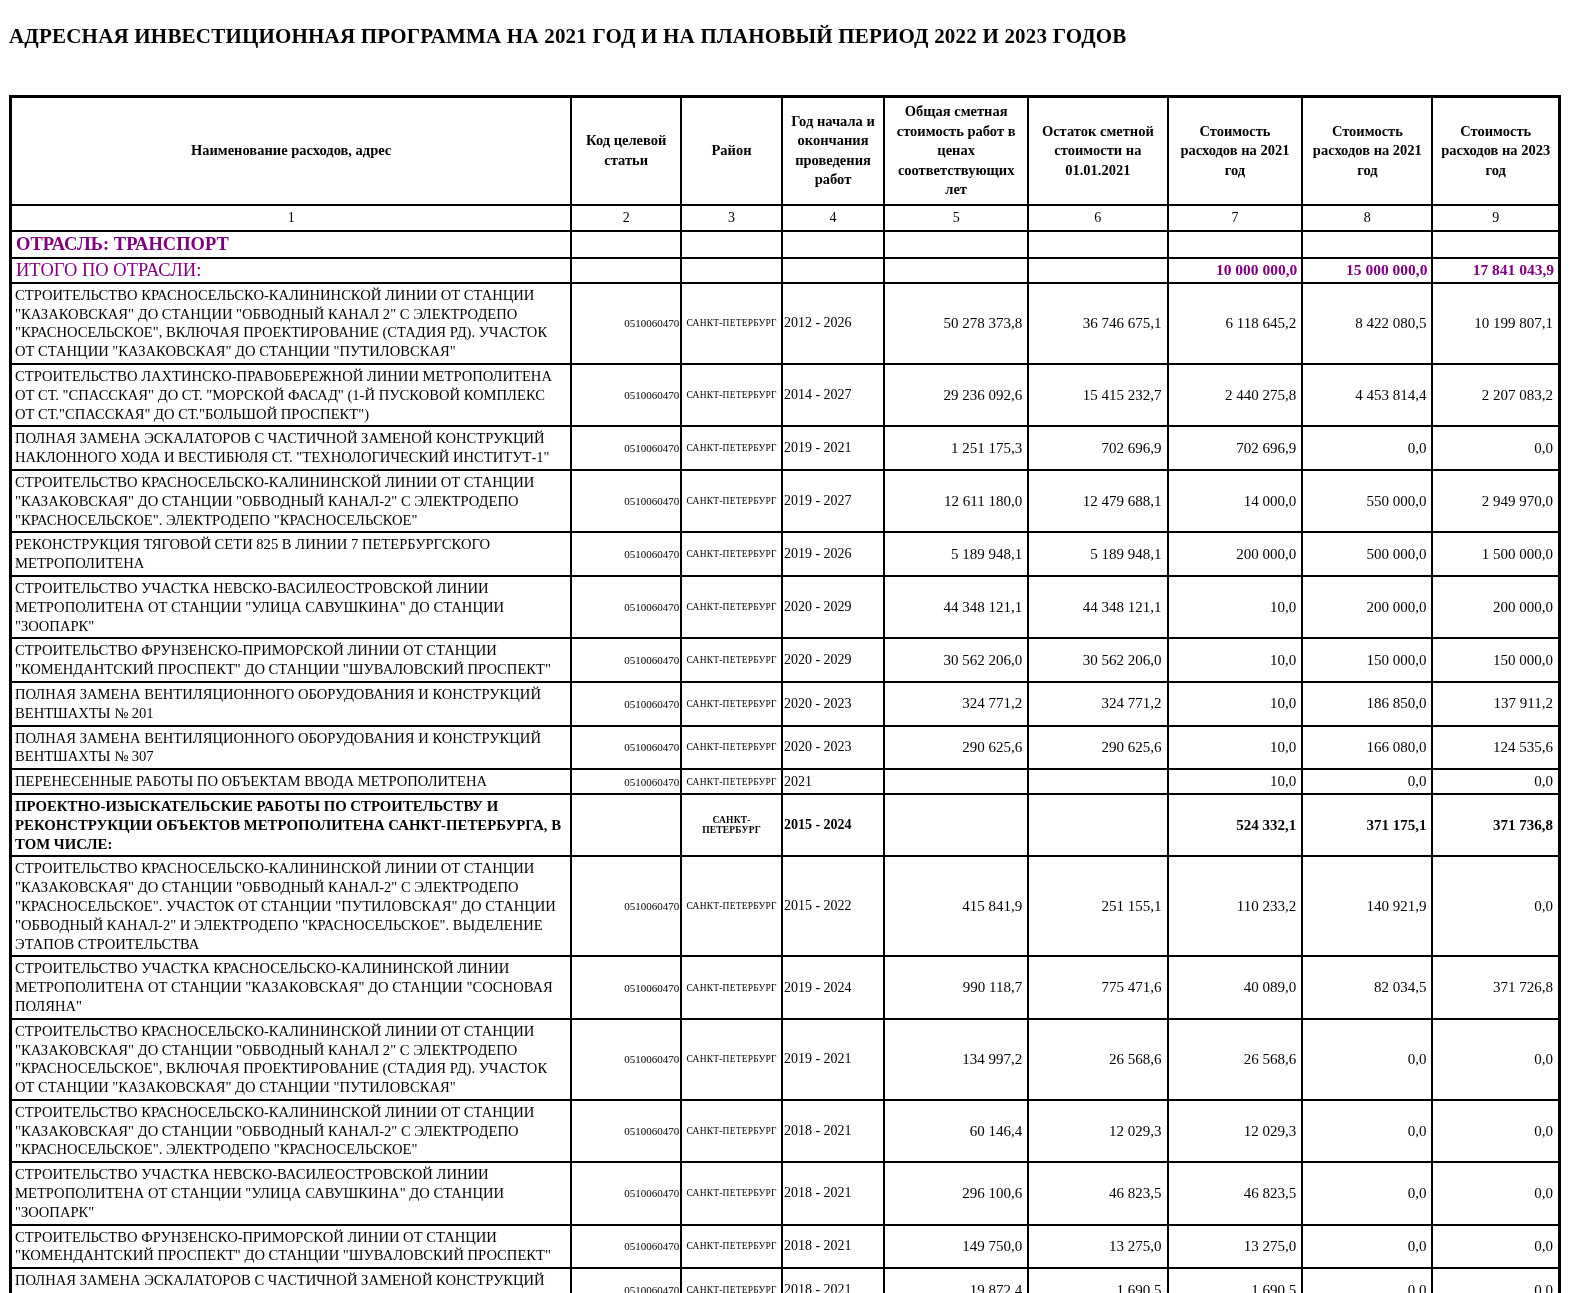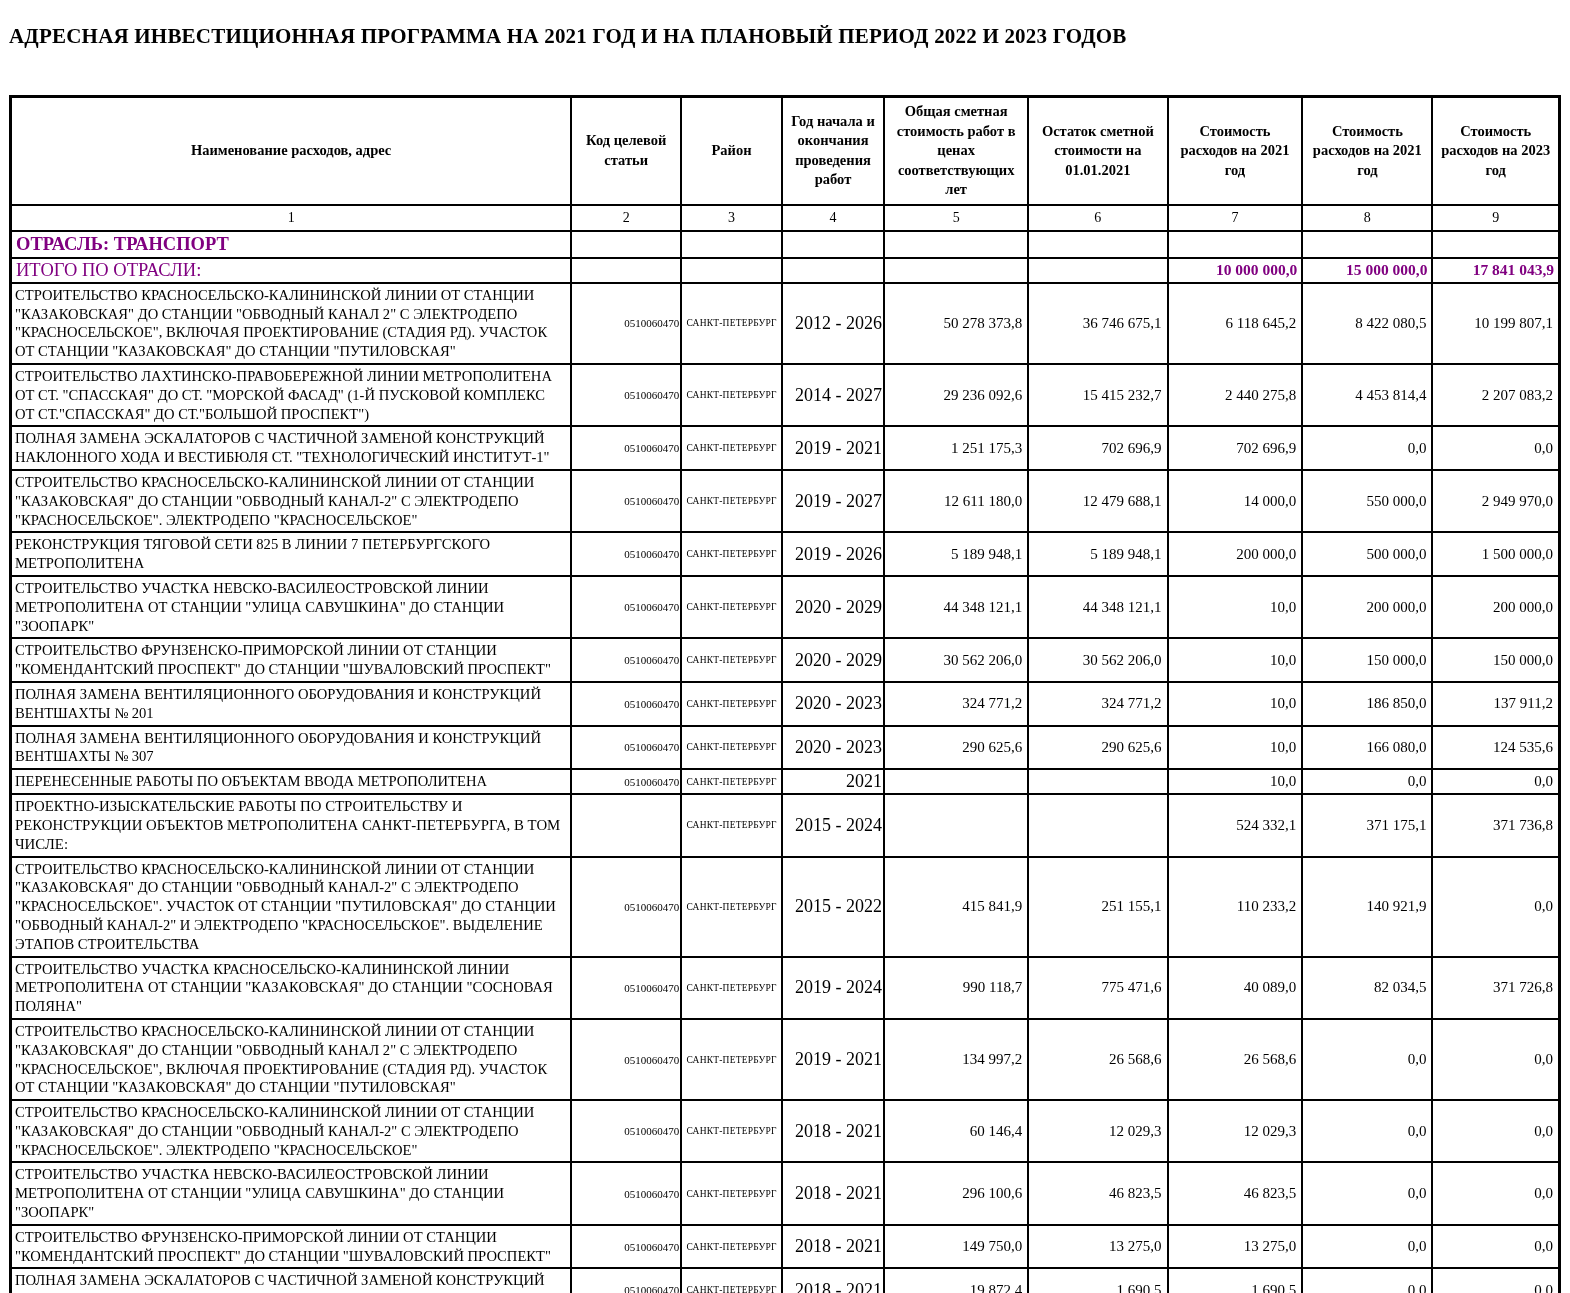--- a/index.html
+++ b/index.html
@@ -72,25 +72,25 @@
   .total-num {
     color: var(--accent);
     font-weight: bold;
     font-size: 15.5px;
     text-align: right;
   }
   tbody td { font-size: 14.6px; }
   td.c-name   { text-align: left;  padding: 2px 4px 2px 3px; line-height: 18.8px; }
   td.c-code   { text-align: right; font-size: 11px; }
   td.c-district { text-align: center; font-size: 9.5px; letter-spacing: 0.2px; }
-  td.c-years  { text-align: right; font-size: 18px; }
+  td.c-years  { text-align: left; font-size: 14px; }
   td.c-total_cost, td.c-remaining, td.c-y2021, td.c-y2022, td.c-y2023 {
     text-align: right; font-size: 15px; padding-right: 5px;
   }
-  tr.bold-row td { font-weight: normal; }
+  tr.bold-row td { font-weight: bold; }
   tr.bold-row td.c-name { font-size: 14.8px; }
 </style>
 </head>
 <body>
 
 <div class="page">
 
   <h1 class="doc-title">АДРЕСНАЯ ИНВЕСТИЦИОННАЯ ПРОГРАММА НА 2021 ГОД И НА ПЛАНОВЫЙ ПЕРИОД 2022 И 2023 ГОДОВ</h1>
 
 

